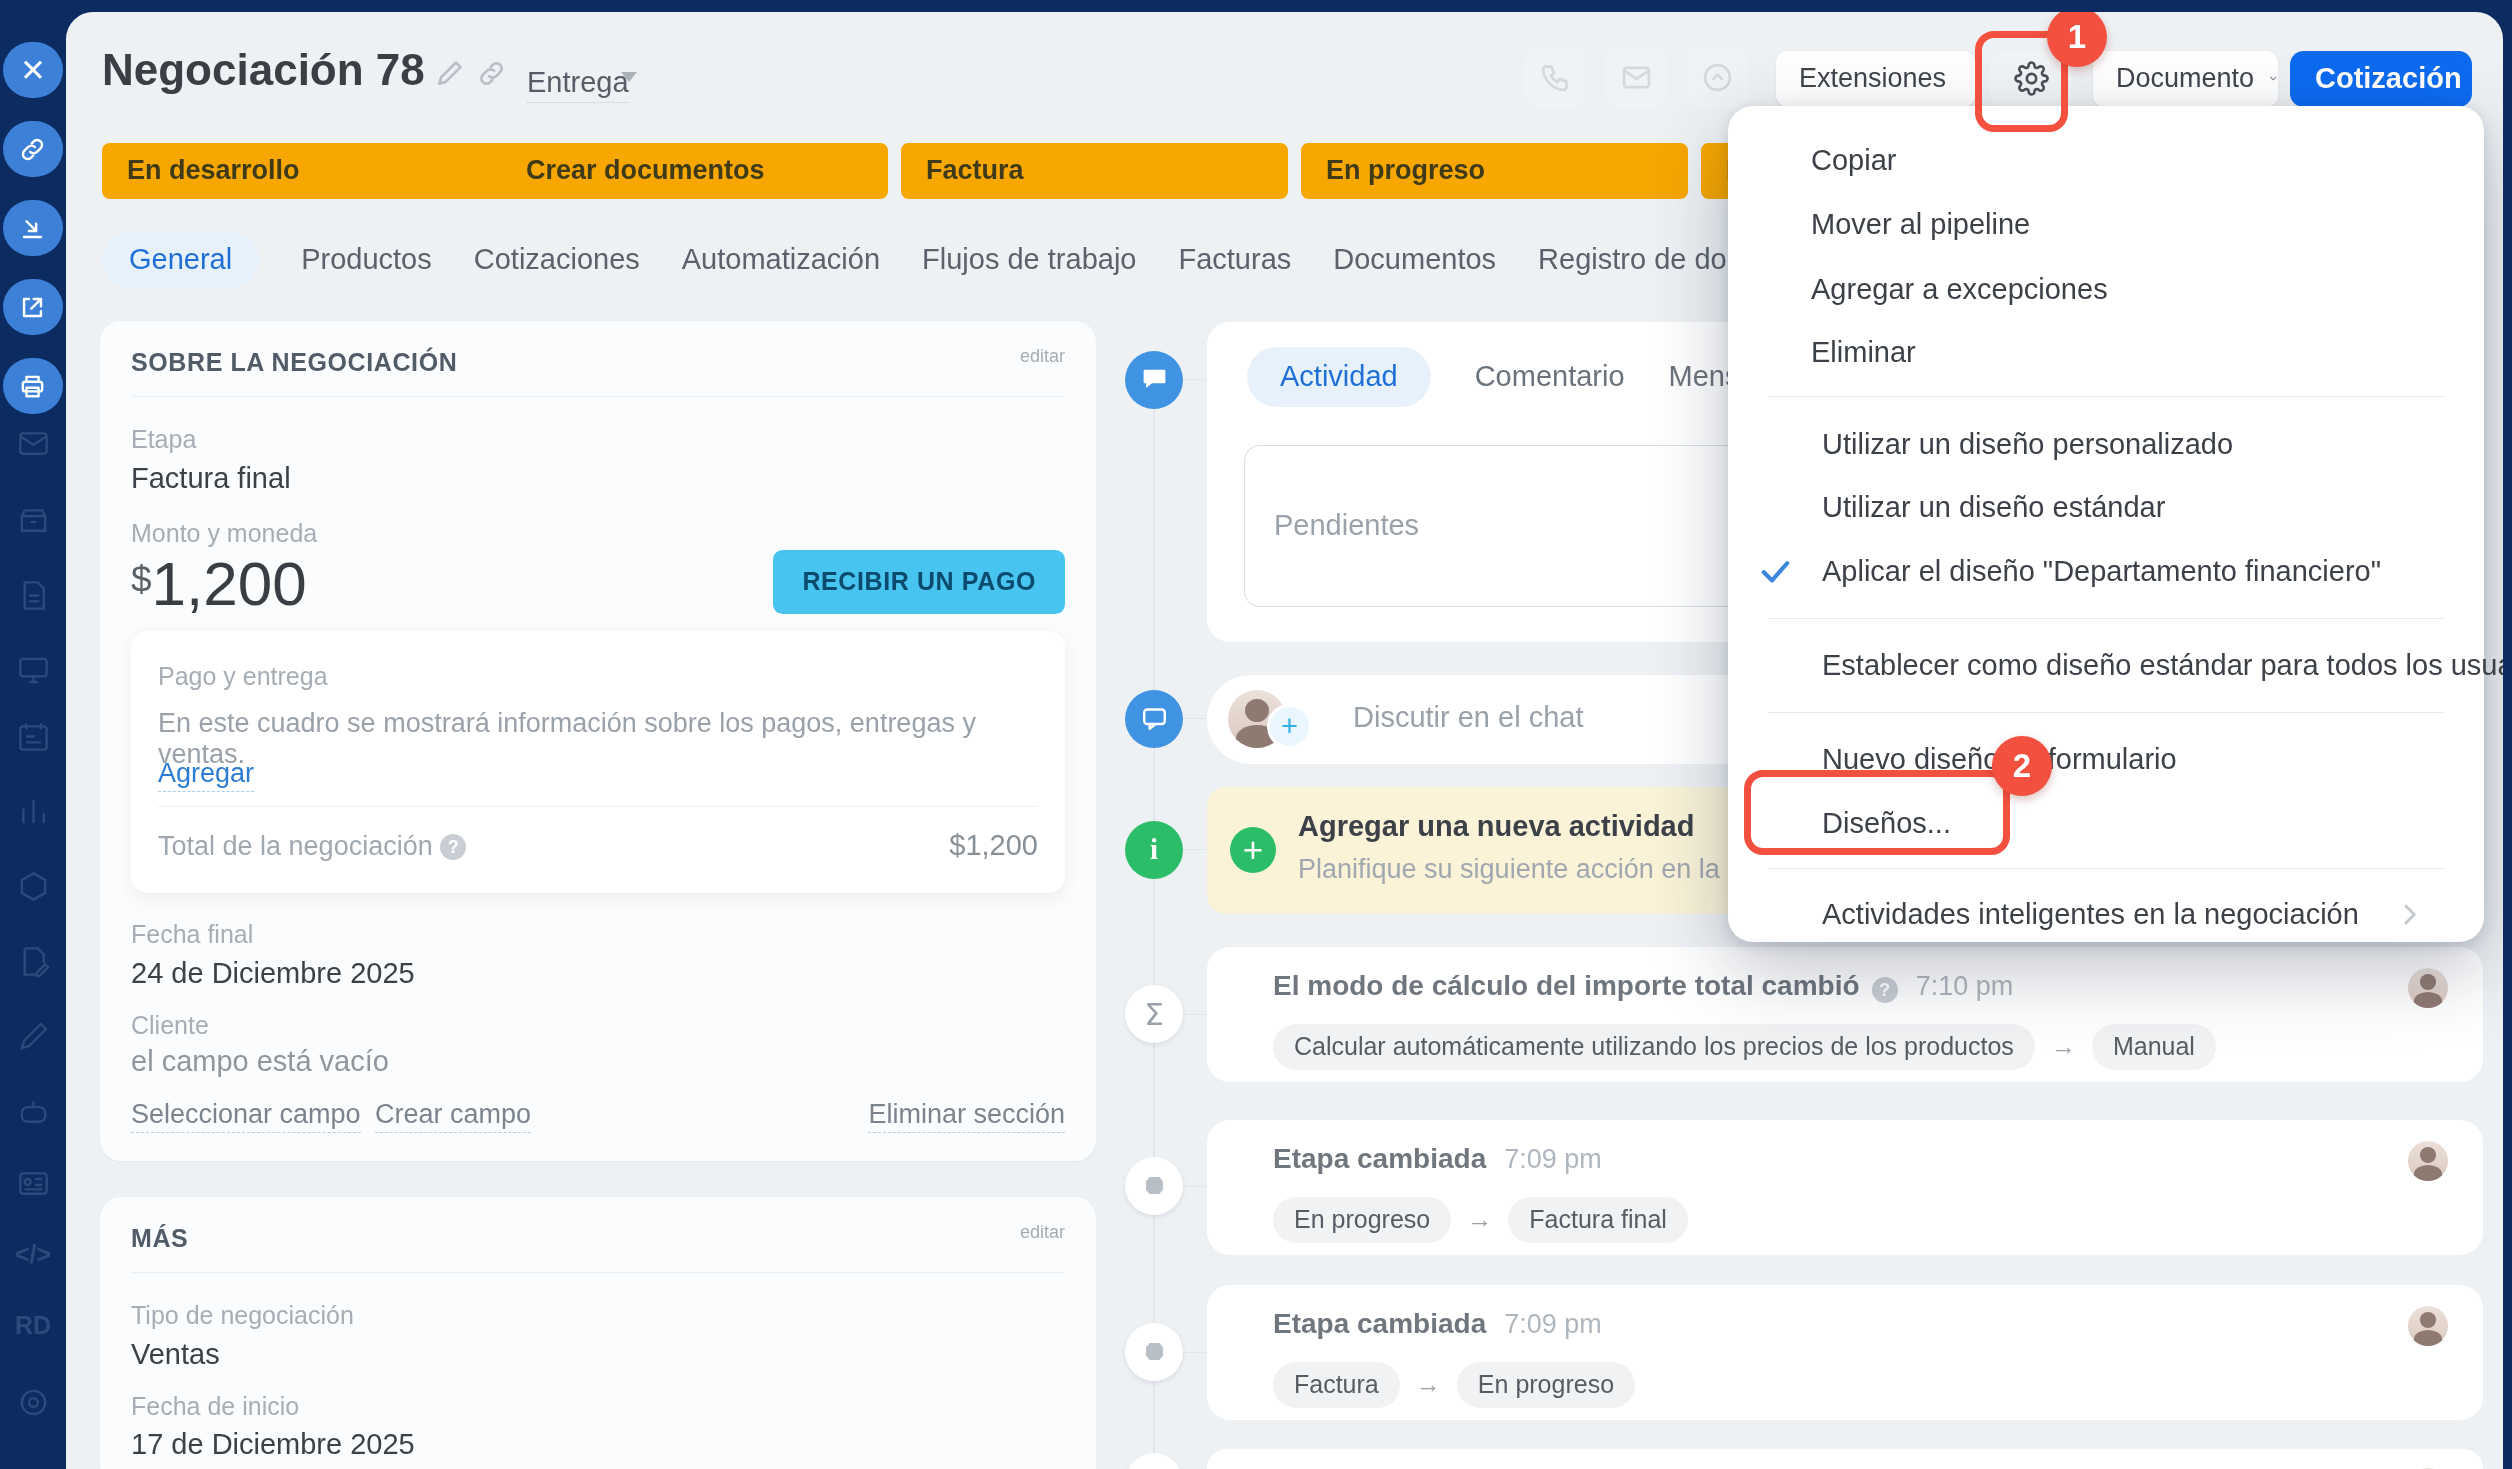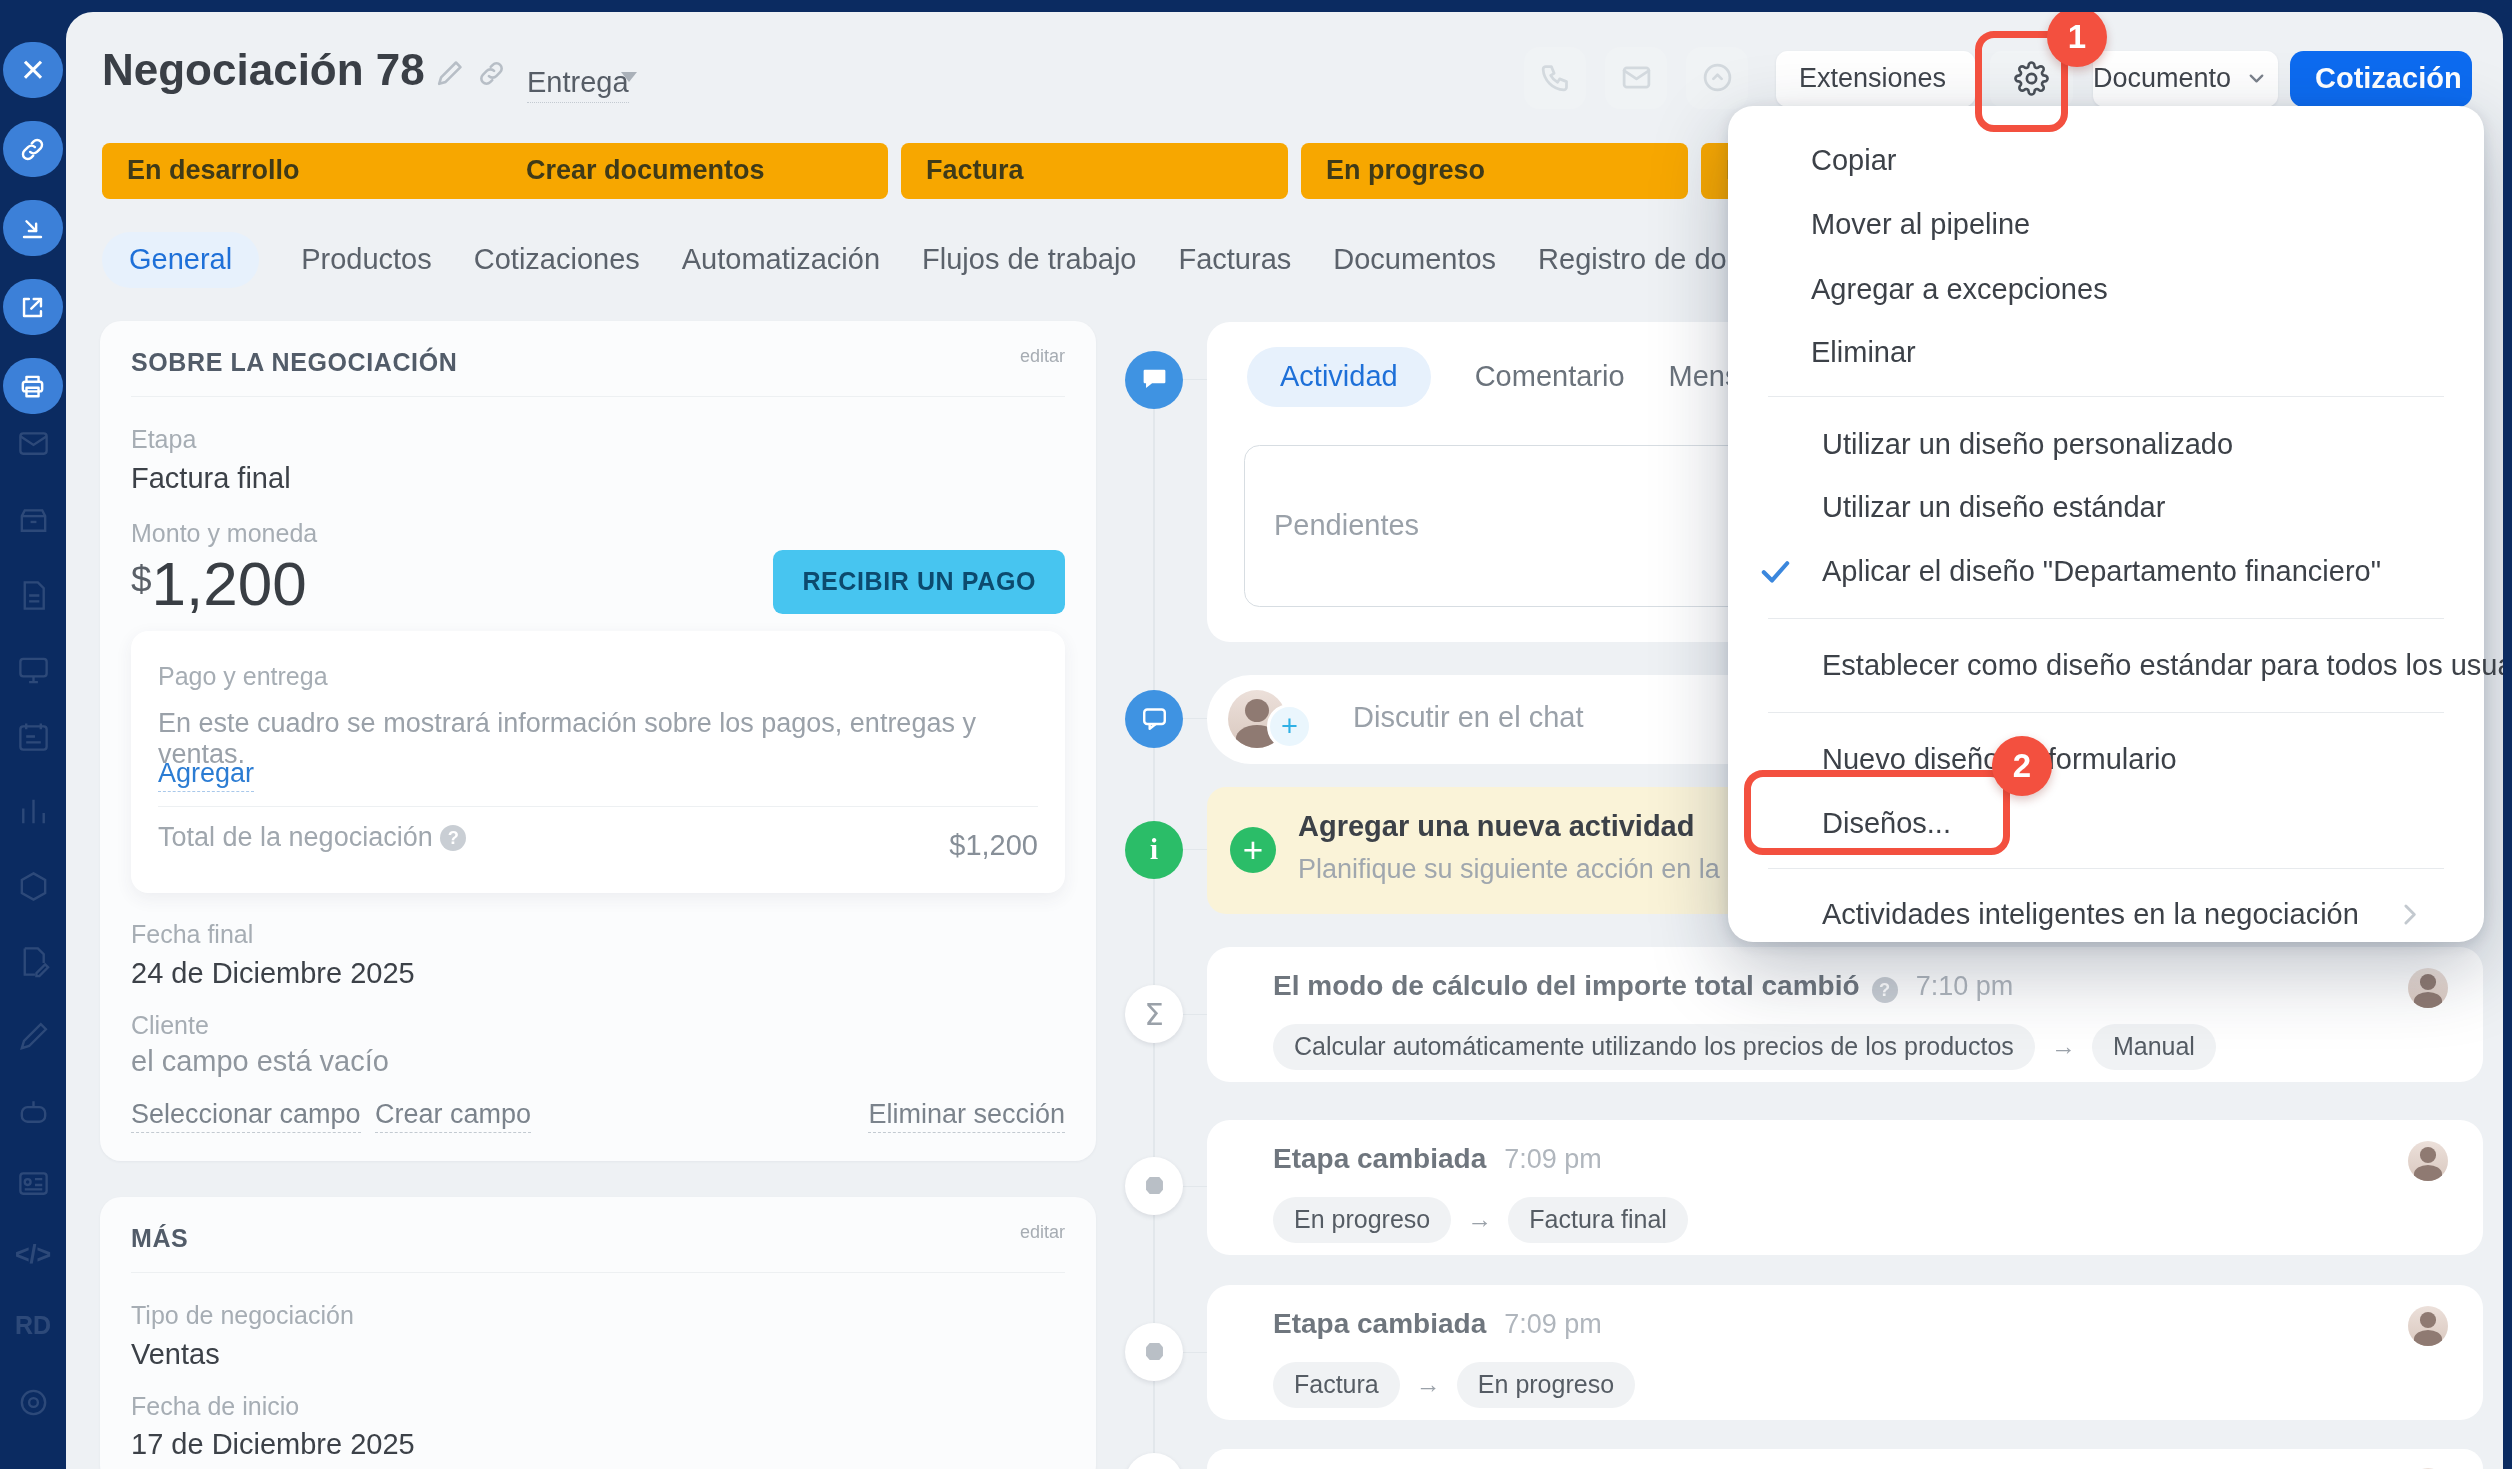--- a/index.html
+++ b/index.html
@@ -236,21 +236,21 @@
       <svg class="caret-svg" viewBox="0 0 24 24">
           <path d="M6 9l6 6 6-6"></path>
         </svg>
     </div>
     <div class="gear-btn">
       <svg viewBox="0 0 24 24">
           <circle cx="12" cy="12" r="3.2"></circle>
           <path d="M19.4 15a1.7 1.7 0 0 0 .34 1.87l.06.06a2 2 0 1 1-2.83 2.83l-.06-.06a1.7 1.7 0 0 0-1.87-.34 1.7 1.7 0 0 0-1 1.55V21a2 2 0 1 1-4 0v-.09a1.7 1.7 0 0 0-1-1.55 1.7 1.7 0 0 0-1.87.34l-.06.06a2 2 0 1 1-2.83-2.83l.06-.06a1.7 1.7 0 0 0 .34-1.87 1.7 1.7 0 0 0-1.55-1H3a2 2 0 1 1 0-4h.09a1.7 1.7 0 0 0 1.55-1 1.7 1.7 0 0 0-.34-1.87l-.06-.06a2 2 0 1 1 2.83-2.83l.06.06a1.7 1.7 0 0 0 1.87.34h0a1.7 1.7 0 0 0 1-1.55V3a2 2 0 1 1 4 0v.09a1.7 1.7 0 0 0 1 1.55h0a1.7 1.7 0 0 0 1.87-.34l.06-.06a2 2 0 1 1 2.83 2.83l-.06.06a1.7 1.7 0 0 0-.34 1.87v0a1.7 1.7 0 0 0 1.55 1H21a2 2 0 1 1 0 4h-.09a1.7 1.7 0 0 0-1.55 1z"></path>
         </svg>
     </div>
-    <div class="top-btn" style="left:2027px;width:185px;">
+    <div class="top-btn" style="left:2027px;width:185px;padding-left:23px">
       <span>Documento</span>
       <svg class="caret-svg" style="margin-left:13.5px" viewBox="0 0 24 24">
           <path d="M6 9l6 6 6-6"></path>
         </svg>
     </div>
     <div class="blue-btn" style="left:2224px;width:182px;padding-left:25px">
       <span>Cotización</span>
       <span class="btn-divider"></span>
       <svg class="caret-svg" viewBox="0 0 24 24">
           <path d="M6 9l6 6 6-6"></path>
@@ -284,21 +284,21 @@
       <div class="abs" style="left:31px;top:227px">
         <span style="font-size:37px;color:#5a6068;vertical-align:13.5px">$</span><span style="font-size:62px;font-weight:500;color:#393e44">1,200</span>
       </div>
       <div class="pay-btn">RECIBIR UN PAGO</div>
 
       <div class="inner-box">
         <div class="abs lbl" style="left:27px;top:31px">Pago y entrega</div>
         <div class="abs" style="left:27px;top:77px;font-size:27px;color:#9aa1a9">En este cuadro se mostrará información sobre los pagos, entregas y ventas.</div>
         <div class="abs blue-link" style="left:27px;top:127px">Agregar</div>
         <div class="abs" style="left:27px;right:27px;top:175px;height:1.9px;background:#edf0f2"></div>
-        <div class="abs" style="left:27px;top:191px;font-size:27px;color:#a0a7ae"><span>Total de la negociación</span><span class="help-badge">?</span></div>
+        <div class="abs" style="left:27px;top:200px;font-size:27px;color:#a0a7ae"><span>Total de la negociación</span><span class="help-badge">?</span></div>
         <div class="abs" style="right:27px;top:198px;font-size:29px;color:#878f98">$1,200</div>
       </div>
 
       <div class="abs lbl" style="left:31px;top:599px">Fecha final</div>
       <div class="abs val" style="left:31px;top:636px">24 de Diciembre 2025</div>
       <div class="abs lbl" style="left:31px;top:690px">Cliente</div>
       <div class="abs" style="left:31px;top:724px;font-size:29px;color:#8f969e">el campo está vacío</div>
       <div class="abs gray-link" style="left:31px;top:778px">Seleccionar campo</div>
       <div class="abs gray-link" style="left:275px;top:778px">Crear campo</div>
       <div class="abs gray-link" style="right:31px;top:778px">Eliminar sección</div>

